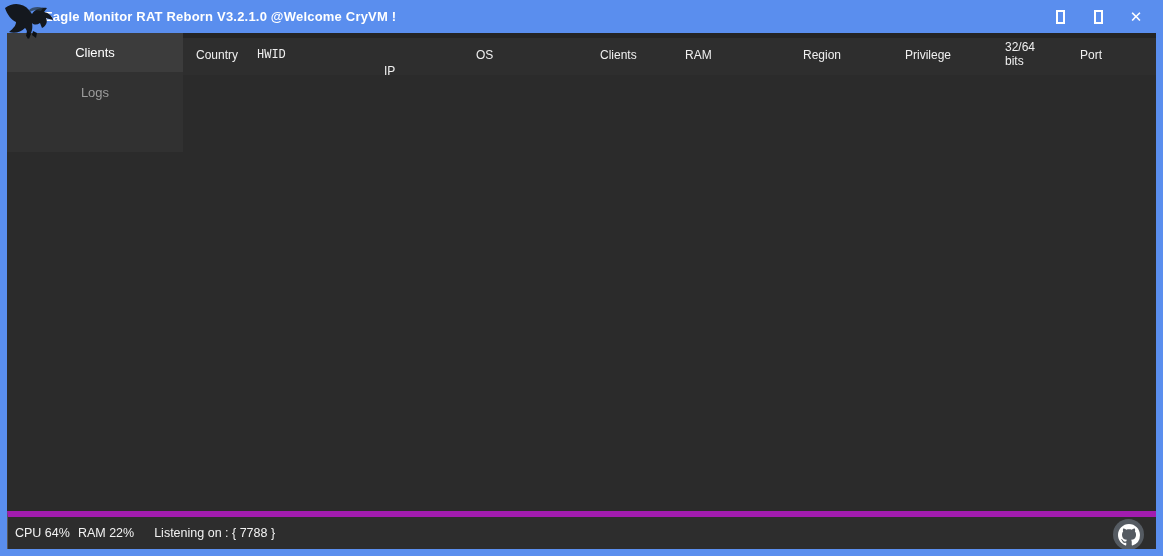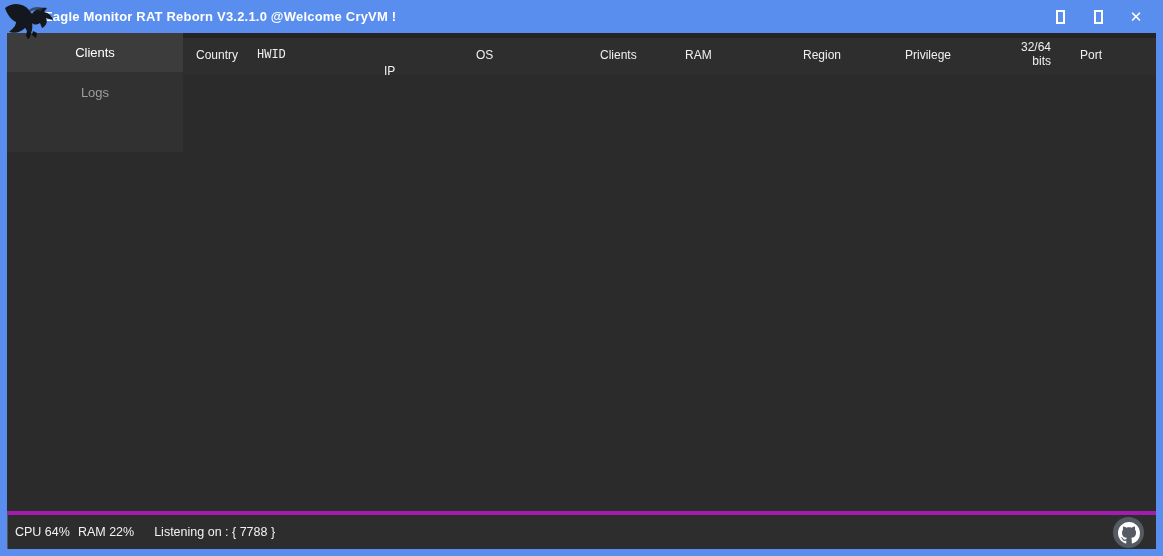--- a/index.html
+++ b/index.html
@@ -138,21 +138,21 @@
     background: #2b2b2b;
     z-index: 2;
   }
 
   
   .statusbar {
     position: absolute;
     left: 7px; top: 511px;
     width: 1153px; height: 38px;
     background: #2d2d2d;
-    border-top: 4px solid #a21caf;
+    border-top: 6px solid #a21caf;
     border-left: 1px solid #565656;
     display: flex;
     align-items: center;
     z-index: 5;
   }
   .status-text {
     color: #f2f2f2;
     font-size: 12.5px;
     white-space: nowrap;
   }
@@ -214,21 +214,21 @@
   <div class="grid-header"></div>
 
   <span class="col-label" style="left:196px; top:48px;">Country</span>
   <span class="col-label" style="left:257px; top:48px;font-family:Liberation Mono, monospace;">HWID</span>
   <span class="col-label" style="left:384px; top:64px;">IP</span>
   <span class="col-label" style="left:476px; top:48px;">OS</span>
   <span class="col-label" style="left:600px; top:48px;">Clients</span>
   <span class="col-label" style="left:685px; top:48px;">RAM</span>
   <span class="col-label" style="left:803px; top:48px;">Region</span>
   <span class="col-label" style="left:905px; top:48px;">Privilege</span>
-  <span class="col-label wrap2" style="left:1005px; top:40px;text-align:right;">32/64 bits</span>
+  <span class="col-label wrap2" style="left:1005px; top:40px;">32/64 bits</span>
   <span class="col-label" style="left:1080px; top:48px;">Port</span>
 
   <div class="grid-body"></div>
 
   <div class="sidebar">
     <div class="side-item active">
       <span>Clients</span>
     </div>
     <div class="side-item">
       <span>Logs</span>

